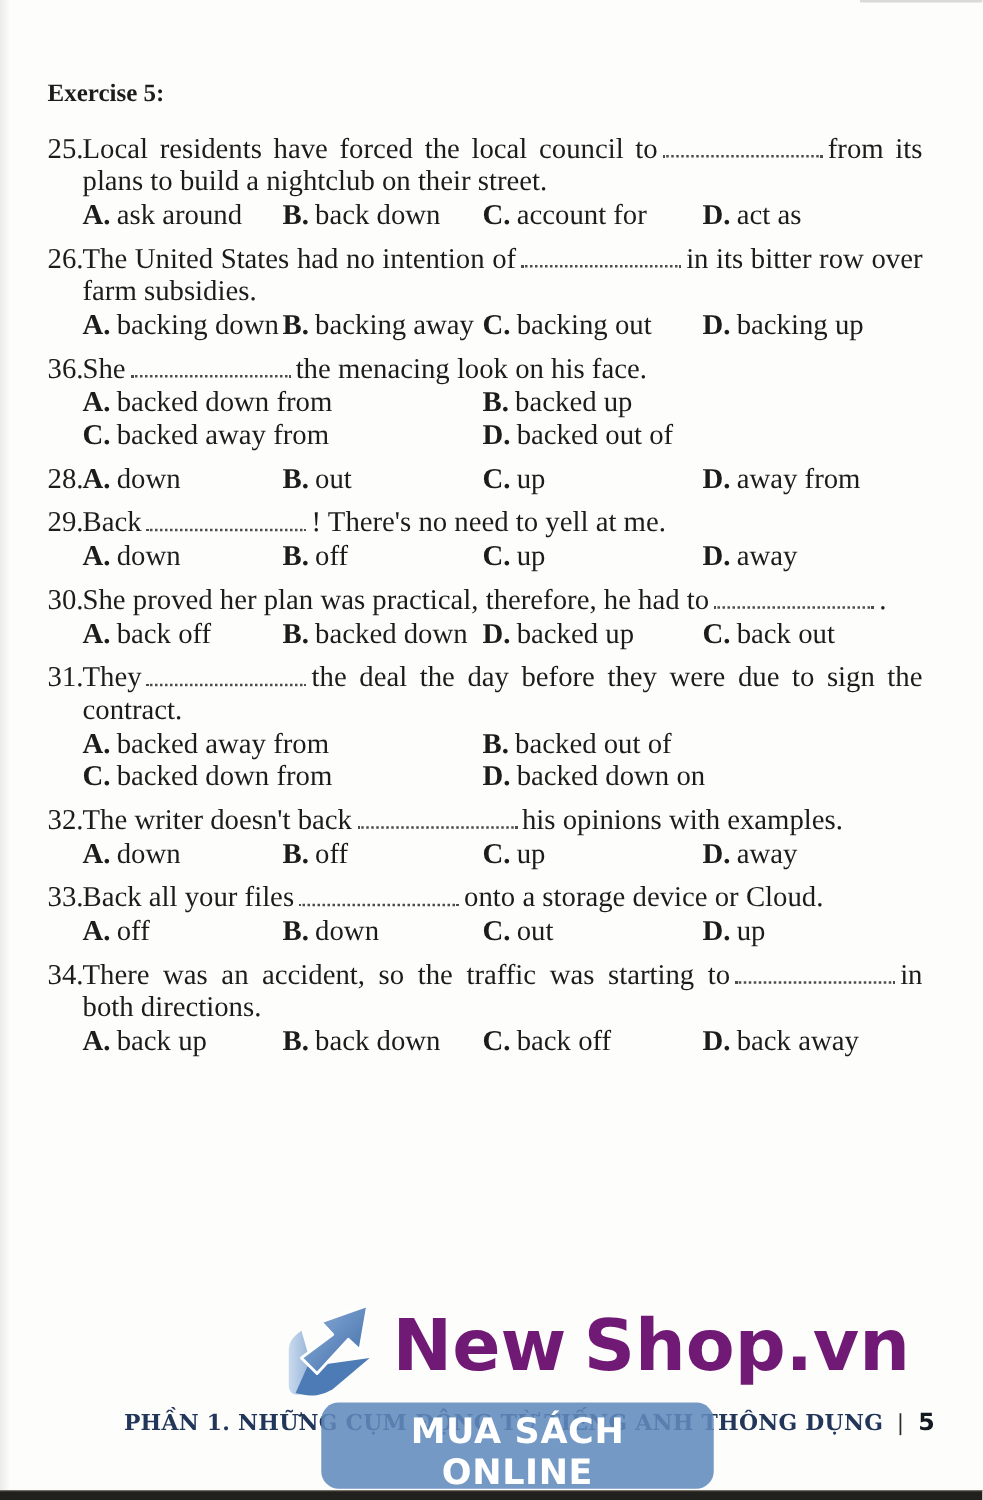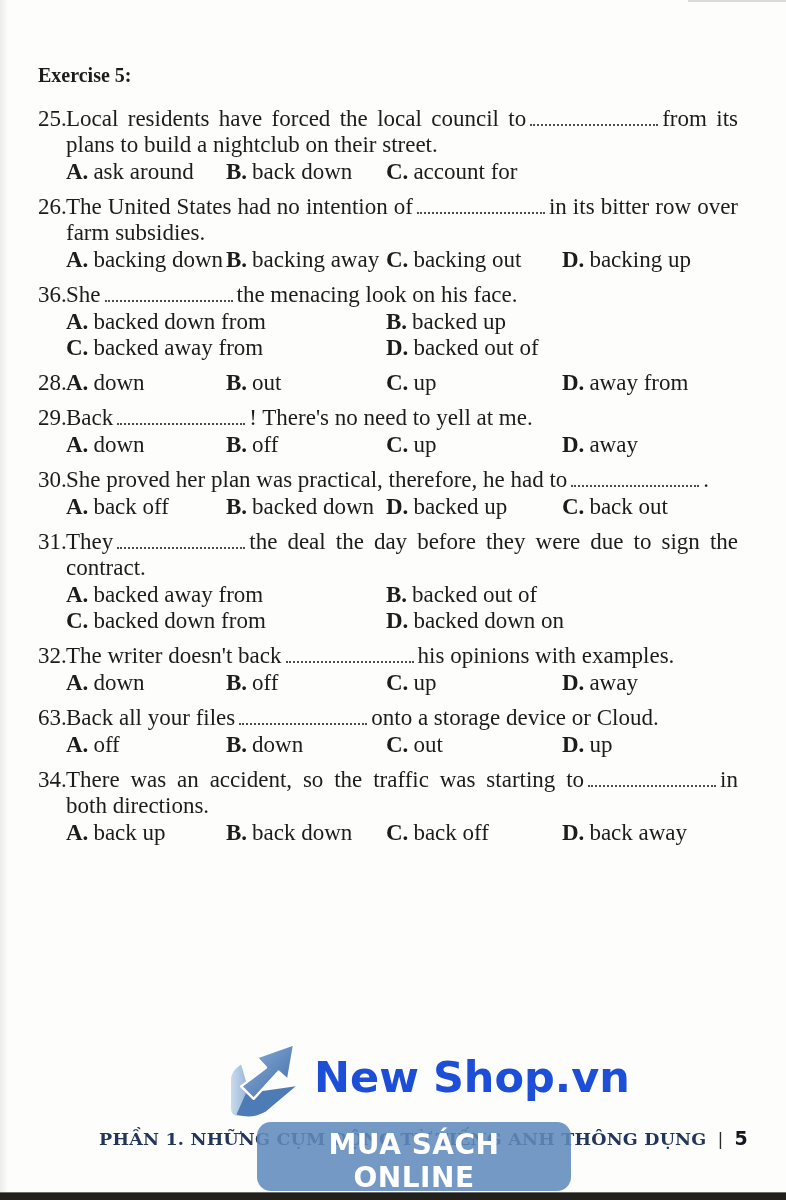--- a/index.html
+++ b/index.html
@@ -32,21 +32,21 @@
 
   .opts { display:grid; grid-template-columns:160px 160px 176px 1fr; margin-top:1px; }
   .opts.two { grid-template-columns:320px 1fr; }
   .opt b { font-weight:bold; }
   .opt .opt-text { margin-left:5px; }
 
   
   .logo { position:absolute; left:224px; top:1036px; display:flex; align-items:center; }
   .logo svg { width:78px; height:82px; display:block; }
   .logo-text { font-family:"DejaVu Sans", sans-serif; font-weight:bold;
-    font-size:43px; color:#1d4ed8; margin-left:12px; white-space:nowrap; }
+    font-size:57px; color:#701a75; margin-left:12px; white-space:nowrap; }
   .logo-text .sp { display:inline-block; width:14px; }
 
   
   .footer-line { position:absolute; top:1127px; left:0; width:748px; text-align:right;
     font-family:"DejaVu Serif", serif; font-weight:bold; font-size:17.5px;
     color:#22365a; z-index:1; letter-spacing:0.2px; }
   .footer-line .sep { font-weight:normal; margin:0 11px; color:#2a2a2a; }
   .footer-line .pgnum { color:#14191f; font-size:19px; font-family:"DejaVu Sans", sans-serif; }
 
   .buy-btn { position:absolute; left:257px; top:1122px; width:314px; height:69px;
@@ -67,20 +67,21 @@
 
   <div class="question">
     <span class="q-num">25.</span>
     <p class="q-text">
       <span>Local residents have forced the local council to</span><span class="blank"></span><span>from its plans to build a nightclub on their street.</span>
     </p>
     <div class="opts">
       <span class="opt"><b>A.</b><span class="opt-text">ask around</span></span>
       <span class="opt"><b>B.</b><span class="opt-text">back down</span></span>
       <span class="opt"><b>C.</b><span class="opt-text">account for</span></span>
+      <span class="opt"><b>D.</b><span class="opt-text">act as</span></span>
     </div>
   </div>
 
   <div class="question">
     <span class="q-num">26.</span>
     <p class="q-text">
       <span>The United States had no intention of</span><span class="blank"></span><span>in its bitter row over farm subsidies.</span>
     </p>
     <div class="opts">
       <span class="opt"><b>A.</b><span class="opt-text">backing down</span></span>
@@ -159,21 +160,21 @@
     </p>
     <div class="opts">
       <span class="opt"><b>A.</b><span class="opt-text">down</span></span>
       <span class="opt"><b>B.</b><span class="opt-text">off</span></span>
       <span class="opt"><b>C.</b><span class="opt-text">up</span></span>
       <span class="opt"><b>D.</b><span class="opt-text">away</span></span>
     </div>
   </div>
 
   <div class="question">
-    <span class="q-num">63.</span>
+    <span class="q-num">33.</span>
     <p class="q-text">
       <span>Back all your files</span><span class="blank"></span><span>onto a storage device or Cloud.</span>
     </p>
     <div class="opts">
       <span class="opt"><b>A.</b><span class="opt-text">off</span></span>
       <span class="opt"><b>B.</b><span class="opt-text">down</span></span>
       <span class="opt"><b>C.</b><span class="opt-text">out</span></span>
       <span class="opt"><b>D.</b><span class="opt-text">up</span></span>
     </div>
   </div>

